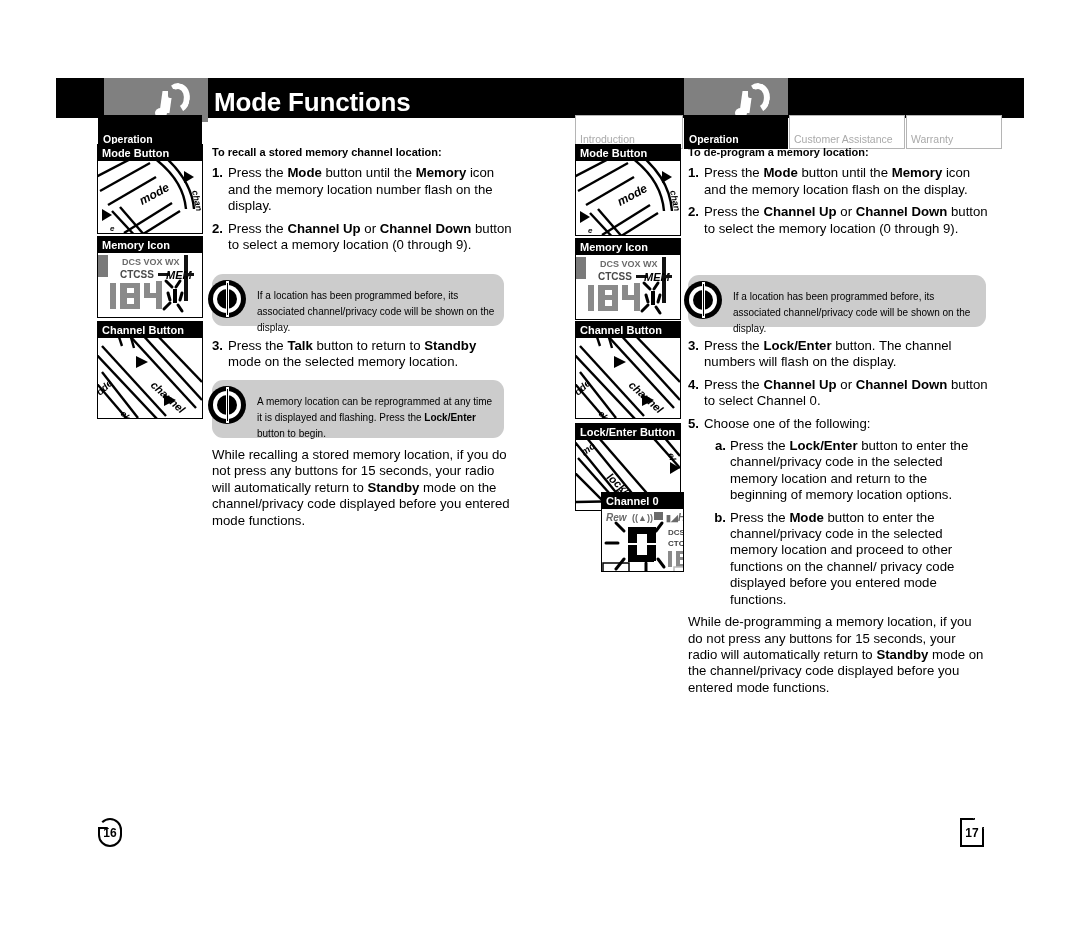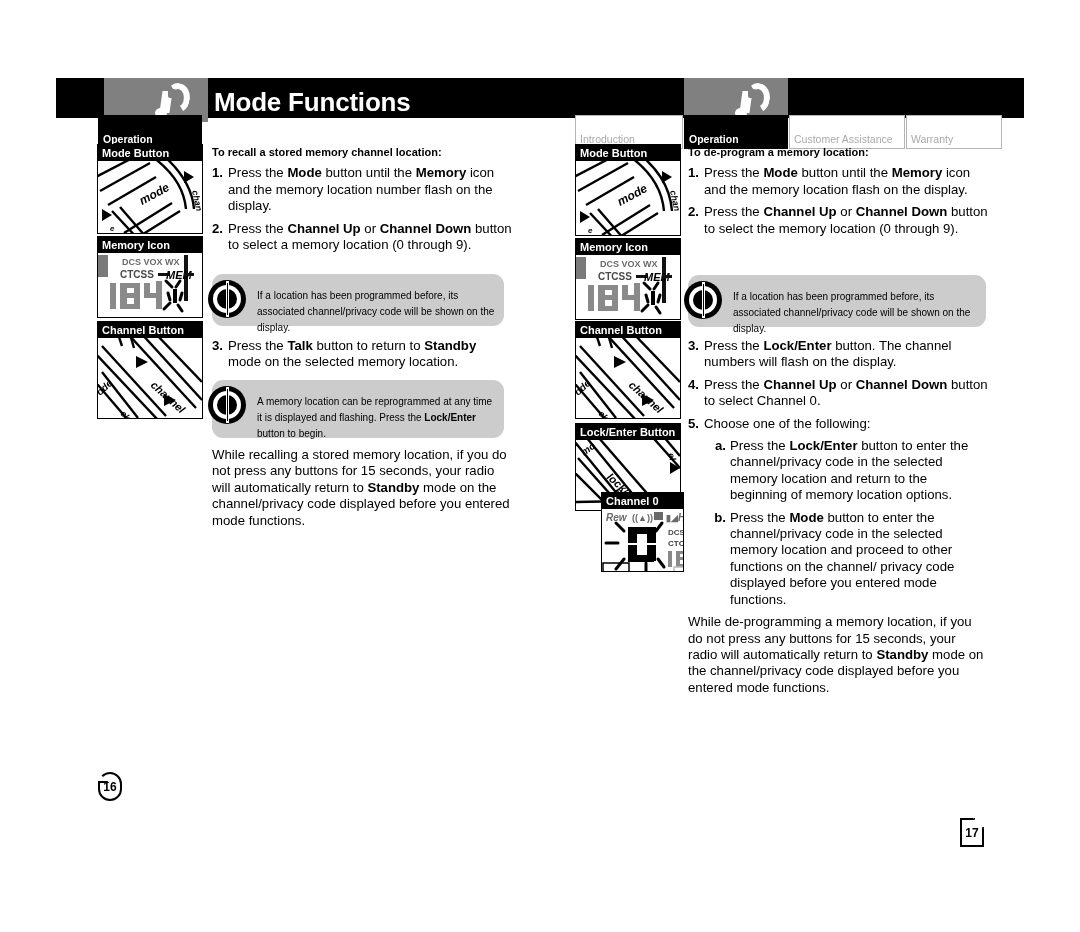--- a/index.html
+++ b/index.html
@@ -658,20 +658,20 @@
       <div class="step substep">
         <span class="num sub">b.</span>
         <span class="body">Press the <b>Mode</b> button to enter the channel/privacy code in the selected memory location and proceed to other functions on the channel/ privacy code displayed before you entered mode functions.</span>
       </div>
     </div>
   <div id="right-closing" style="margin-top:4px;">
       <div class="para">While de-programming a memory location, if you do not press any buttons for 15 seconds, your radio will automatically return to <b>Standby</b> mode on the channel/privacy code displayed before you entered mode functions.</div>
     </div>
 </div>
 
-<div class="pagenum left" style="left:98px; top:772px;border-radius:12px;">
+<div class="pagenum left" style="left:98px; top:818px;border-radius:12px;">
   <div class="fold"></div>
   <span>16</span>
 </div>
 <div class="pagenum right" style="left:960px; top:818px;">
   <div class="fold"></div>
   <span>17</span>
 </div>
 
 </body></html>

